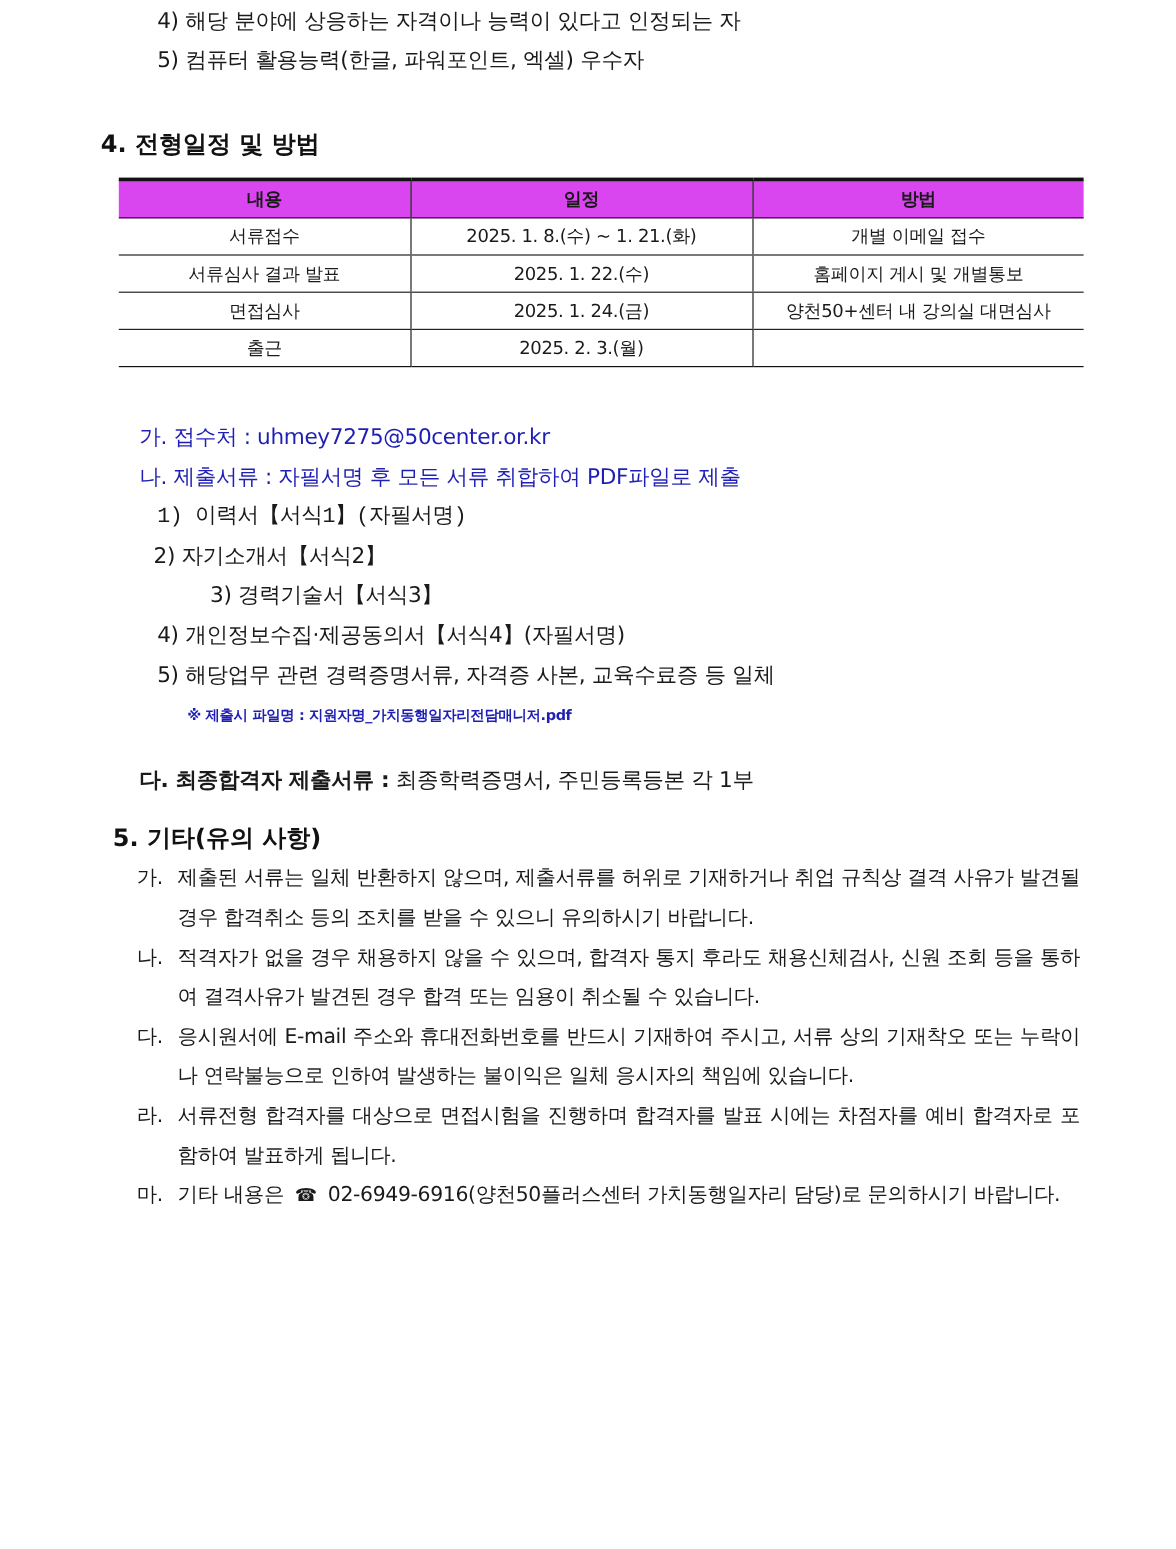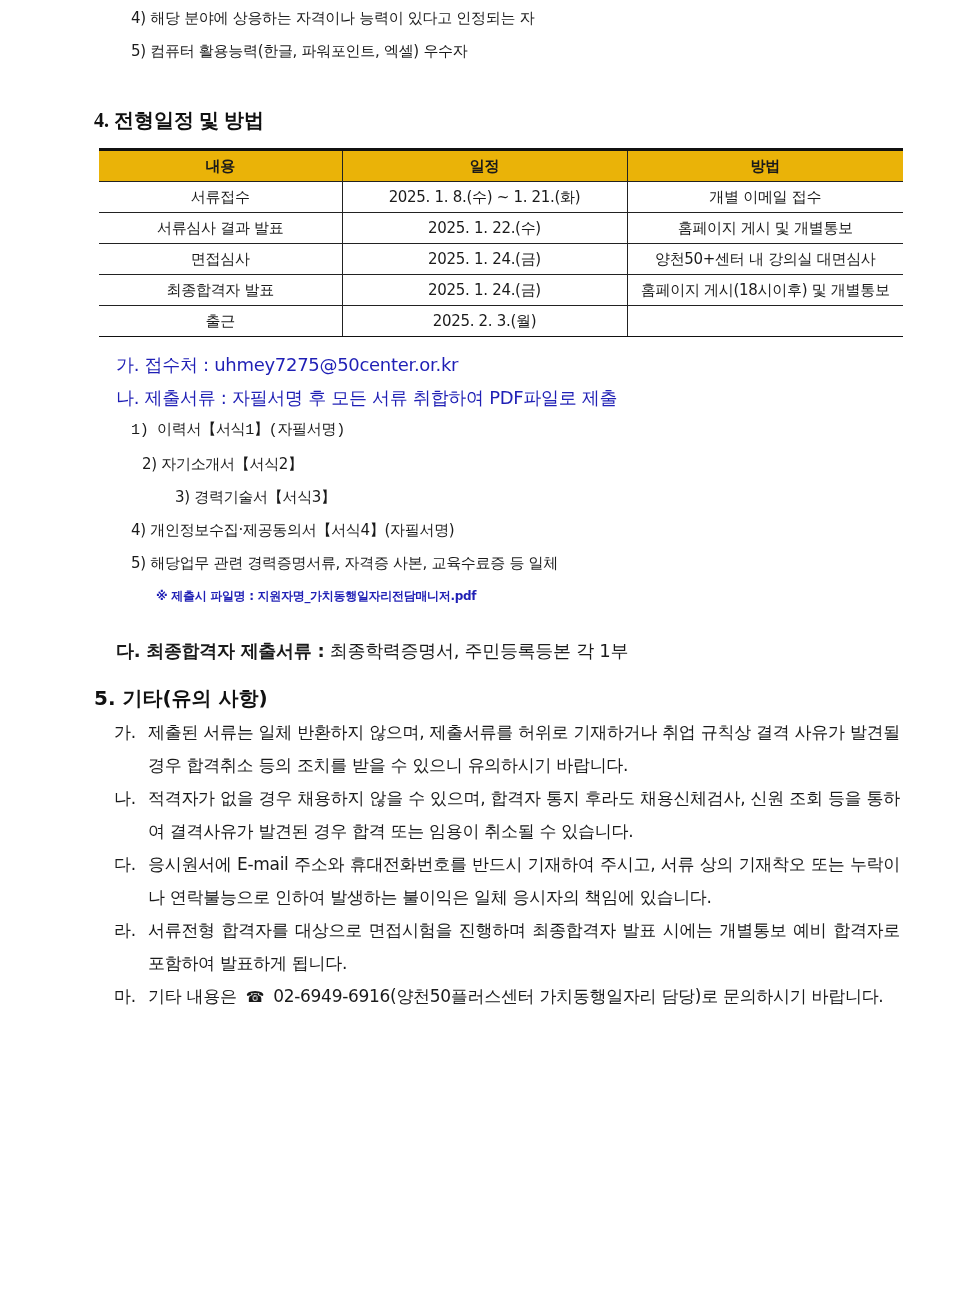--- a/index.html
+++ b/index.html
@@ -2,21 +2,21 @@
 <html><head>
   <meta charset="utf-8">
   <style>
     html, body { margin: 0; padding: 0; background: #ffffff; }
     body {
       width: 980px; height: 1291px; position: relative; overflow: hidden;
       font-family: "DejaVu Sans", "Liberation Sans", sans-serif;
       color: #1a1a1a;
     }
     .line {
-      position: absolute; font-size: 15px; line-height: 24px; white-space: nowrap;
+      position: absolute; font-size: 18px; line-height: 24px; white-space: nowrap;
       letter-spacing: -0.3px;
     }
     .heading {
       position: absolute; font-size: 20px; font-weight: bold; line-height: 28px;
       white-space: nowrap; color: #111;
     }
     .blue { color: #1f1fb5; }
     .bold { font-weight: bold; }
     .para {
       position: absolute; left: 114px; width: 786px; font-size: 17px; line-height: 33px;
@@ -30,39 +30,39 @@
       position: absolute; left: 99px; top: 148px; width: 804px;
       border-collapse: collapse; font-size: 15px; letter-spacing: -0.3px;
     }
     table.schedule th, table.schedule td {
       height: 30px; padding: 0; text-align: center; vertical-align: middle;
       border-bottom: 1px solid #222; border-left: 1px solid #222;
       white-space: nowrap;
     }
     table.schedule th:first-child, table.schedule td:first-child { border-left: none; }
     table.schedule thead th {
-      background: #eab308; font-weight: bold; border-top: 3px solid #111;
+      background: #d946ef; font-weight: bold; border-top: 3px solid #111;
       height: 30px;
     }
     table.schedule tbody tr:last-child td { border-bottom: 1px solid #111; }
     .tel-icon { display: inline-block; font-size: 15px; margin: 0 4px; }
   </style>
 </head>
 <body>
 
 <div class="line" style="left:131px; top:6px;">
   <span>4)</span>
   <span>해당 분야에 상응하는 자격이나 능력이 있다고 인정되는 자</span>
 </div>
 <div class="line" style="left:131px; top:39px;">
   <span>5)</span>
   <span>컴퓨터 활용능력(한글, 파워포인트, 엑셀) 우수자</span>
 </div>
 
-<div class="heading" style="left:94px; top:106px;font-family:Liberation Serif, serif;">4. 전형일정 및 방법</div>
+<div class="heading" style="left:84px; top:106px;">4. 전형일정 및 방법</div>
 
 <table class="schedule">
   <colgroup>
     <col style="width:243px">
     <col style="width:285px">
     <col style="width:276px">
   </colgroup>
   <thead>
     <tr>
       <th>내용</th>
@@ -80,37 +80,32 @@
       <td>서류심사 결과 발표</td>
       <td>2025. 1. 22.(수)</td>
       <td>홈페이지 게시 및 개별통보</td>
     </tr>
     <tr>
       <td>면접심사</td>
       <td>2025. 1. 24.(금)</td>
       <td>양천50+센터 내 강의실 대면심사</td>
     </tr>
     <tr>
-      <td>최종합격자 발표</td>
-      <td>2025. 1. 24.(금)</td>
-      <td>홈페이지 게시(18시이후) 및 개별통보</td>
-    </tr>
-    <tr>
       <td>출근</td>
       <td>2025. 2. 3.(월)</td>
       <td></td>
     </tr>
   </tbody>
 </table>
 
 <div class="line blue" style="left:116px; top:353px; font-size:18px;">가. 접수처 : uhmey7275@50center.or.kr</div>
 <div class="line blue" style="left:116px; top:386px; font-size:18px;">나. 제출서류 : 자필서명 후 모든 서류 취합하여 PDF파일로 제출</div>
 
 <div class="line" style="left:131px; top:419px;font-family:Liberation Mono, monospace;">1) 이력서【서식1】(자필서명)</div>
-<div class="line" style="left:142px; top:452px;">2) 자기소개서【서식2】</div>
+<div class="line" style="left:128px; top:452px;">2) 자기소개서【서식2】</div>
 <div class="line" style="left:131px; top:485px;margin-left:44px;">3) 경력기술서【서식3】</div>
 <div class="line" style="left:131px; top:518px;">4) 개인정보수집·제공동의서【서식4】(자필서명)</div>
 <div class="line" style="left:131px; top:551px;text-align:right;">5) 해당업무 관련 경력증명서류, 자격증 사본, 교육수료증 등 일체</div>
 
 <div class="line blue bold" style="left:156px; top:584px; font-size:12px;">※ 제출시 파일명 : 지원자명_가치동행일자리전담매니저.pdf</div>
 
 <div class="line" style="left:116px; top:639px; font-size:18px;">
   <span class="bold">다. 최종합격자 제출서류 :</span>
   <span>최종학력증명서, 주민등록등본 각 1부</span>
 </div>
@@ -124,21 +119,21 @@
 <div class="para" style="top:782px;">
   <span class="marker">나.</span>
   <div class="body">적격자가 없을 경우 채용하지 않을 수 있으며, 합격자 통지 후라도 채용신체검사, 신원 조회 등을 통하여 결격사유가 발견된 경우 합격 또는 임용이 취소될 수 있습니다.</div>
 </div>
 <div class="para" style="top:848px;">
   <span class="marker">다.</span>
   <div class="body">응시원서에 E-mail 주소와 휴대전화번호를 반드시 기재하여 주시고, 서류 상의 기재착오 또는 누락이나 연락불능으로 인하여 발생하는 불이익은 일체 응시자의 책임에 있습니다.</div>
 </div>
 <div class="para" style="top:914px;">
   <span class="marker">라.</span>
-  <div class="body">서류전형 합격자를 대상으로 면접시험을 진행하며 최종합격자 발표 시에는 개별통보 예비 합격자로 포함하여 발표하게 됩니다.</div>
+  <div class="body">서류전형 합격자를 대상으로 면접시험을 진행하며 합격자를 발표 시에는 차점자를 예비 합격자로 포함하여 발표하게 됩니다.</div>
 </div>
 <div class="para" style="top:980px;">
   <span class="marker">마.</span>
   <div class="body single" style="white-space:nowrap;">
     <span>기타 내용은</span>
     <span class="tel-icon">☎</span>
     <span>02-6949-6916(양천50플러스센터 가치동행일자리 담당)로 문의하시기 바랍니다.</span>
   </div>
 </div>
 

